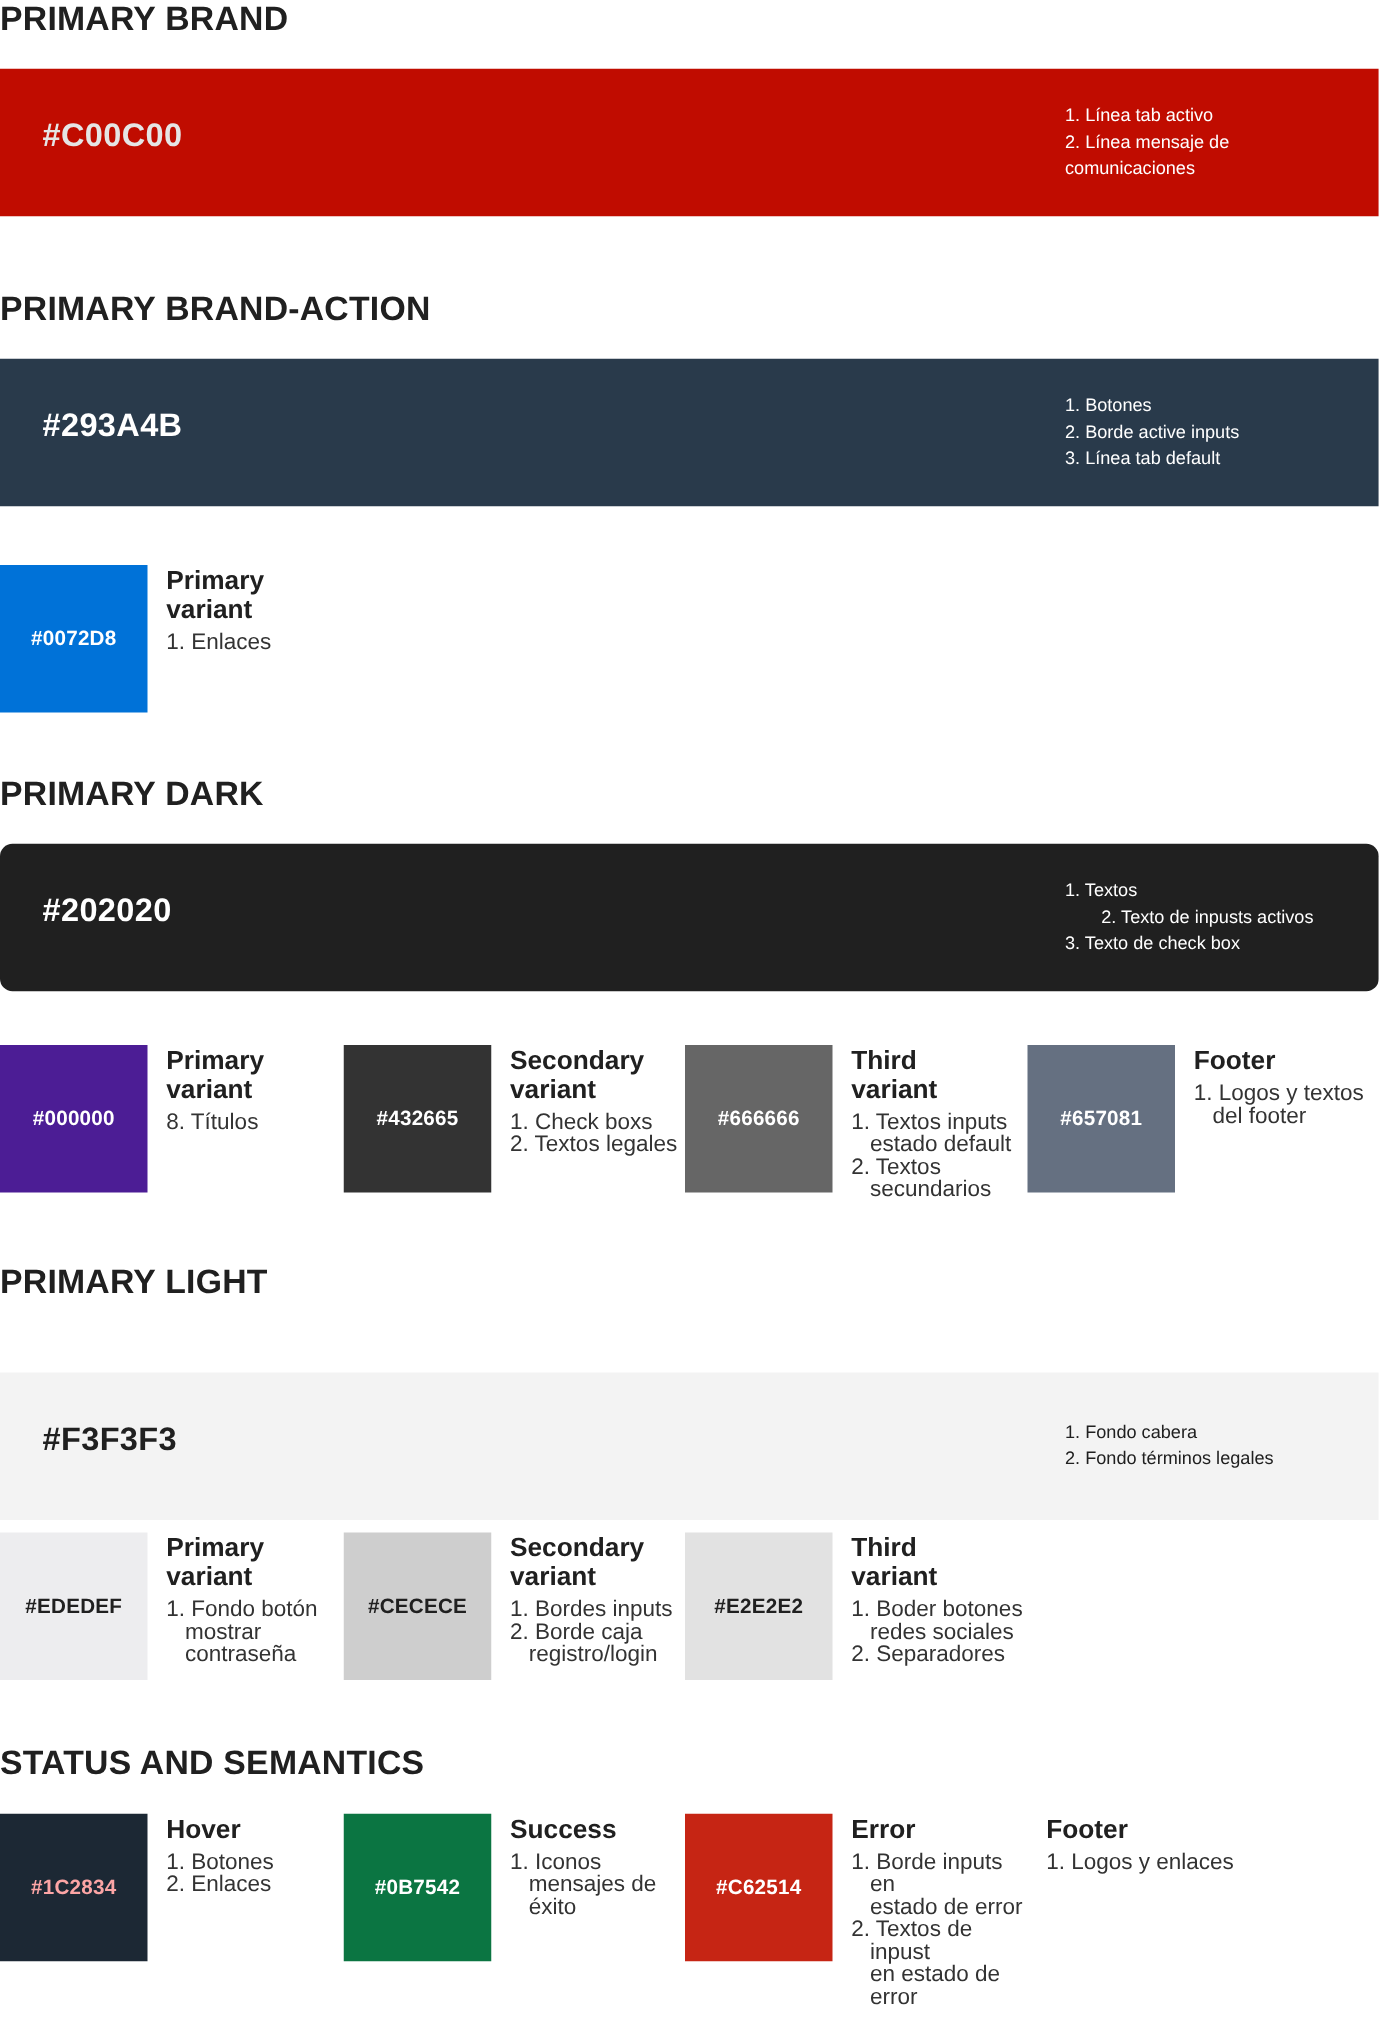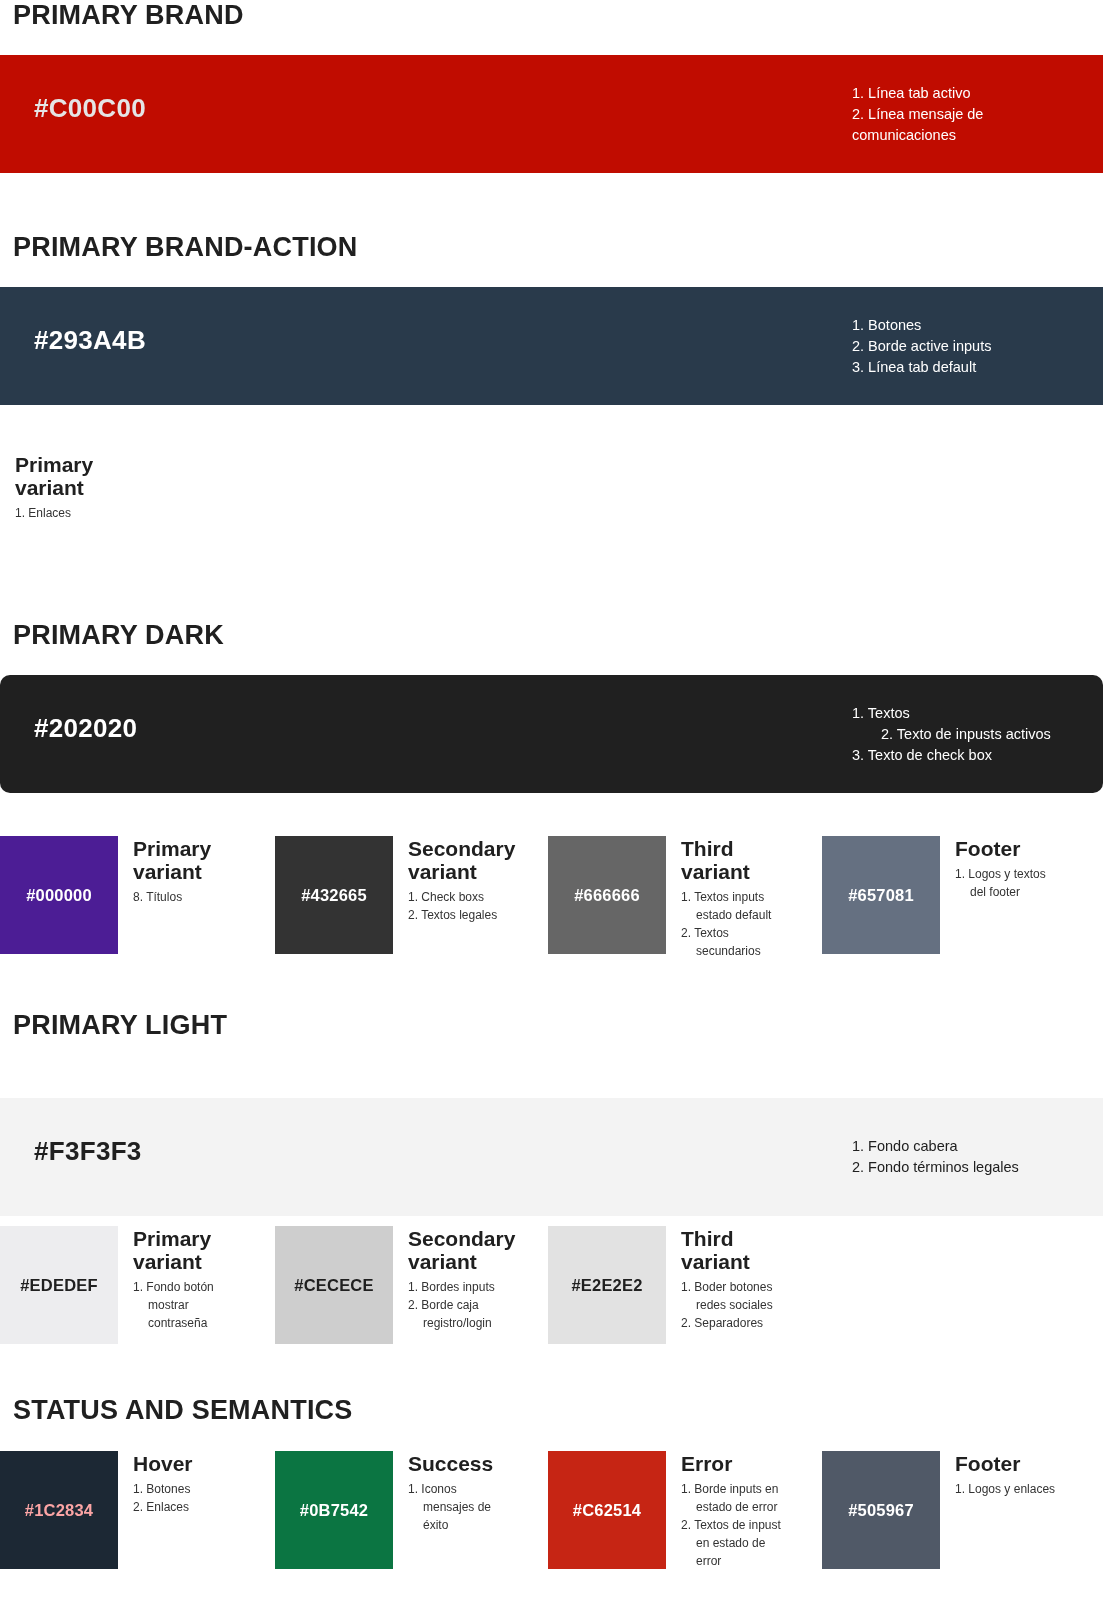--- a/index.html
+++ b/index.html
@@ -15,21 +15,21 @@
   .page {
     position: relative;
     width: 1103px;
     height: 1615px;
     overflow: hidden;
   }
 
   
   .section-heading {
     position: absolute;
-    left: 13px;
+    left: 0;
     font-family: "Liberation Sans", sans-serif;
     font-weight: 700;
     font-size: 27px;
     letter-spacing: 0.2px;
     color: #202020;
     white-space: nowrap;
     line-height: 1;
     text-align: center;
   }
 
@@ -94,21 +94,21 @@
   .swatch-title {
     font-weight: 700;
     font-size: 21px;
     line-height: 23px;
     color: #202020;
     margin-bottom: 5px;
     white-space: pre-line;
   }
 
   .swatch-notes {
-    font-size: 12px;
+    font-size: 18px;
     line-height: 18px;
     color: #333333;
   }
 
   .swatch-notes .note-line {
     display: block;
     padding-left: 15px;
     text-indent: -15px;
     white-space: pre-line;
   }
@@ -129,20 +129,23 @@
     <div class="section-heading" style="top: 234px;">PRIMARY BRAND-ACTION</div>
     <div class="band" style="top: 287px; height: 118px; background: rgb(41, 58, 75);">
       <div class="band-hex" style="top: 40px; color: rgb(255, 255, 255);">#293A4B</div>
       <div class="band-notes" style="color: rgb(255, 255, 255); top: 28px;">
         <span class="note-line" style="white-space: pre-line;">1. Botones</span>
         <span class="note-line" style="white-space: pre-line;">2. Borde active inputs</span>
         <span class="note-line" style="white-space: pre-line;">3. Línea tab default</span>
       </div>
     </div>
     <div class="swatch-card" style="top: 452px; left: 0px;">
+      <div class="swatch-chip" style="background: rgb(0, 114, 216);">
+        <span class="chip-hex" style="color: rgb(255, 255, 255);">#0072D8</span>
+      </div>
       <div class="swatch-meta">
         <div class="swatch-title">Primary
 variant</div>
         <div class="swatch-notes">
           <span class="note-line">1. Enlaces</span>
         </div>
       </div>
     </div>
     <div class="section-heading" style="top: 622px;">PRIMARY DARK</div>
     <div class="band" style="top: 675px; height: 118px; background: rgb(32, 32, 32); border-radius: 10px;">
@@ -290,23 +293,20 @@
         <div class="swatch-notes">
           <span class="note-line">1. Borde inputs en
     estado de error</span>
           <span class="note-line">2. Textos de inpust
     en estado de
     error</span>
         </div>
       </div>
     </div>
     <div class="swatch-card" style="top: 1451px; left: 822px;">
-      <div class="swatch-chip" style="background: rgb(80, 89, 103);">
-        <span class="chip-hex" style="color: rgb(255, 255, 255);">#505967</span>
-      </div>
       <div class="swatch-meta">
         <div class="swatch-title">Footer</div>
         <div class="swatch-notes">
           <span class="note-line">1. Logos y enlaces</span>
         </div>
       </div>
     </div>
   </div>
 
 </body></html>

